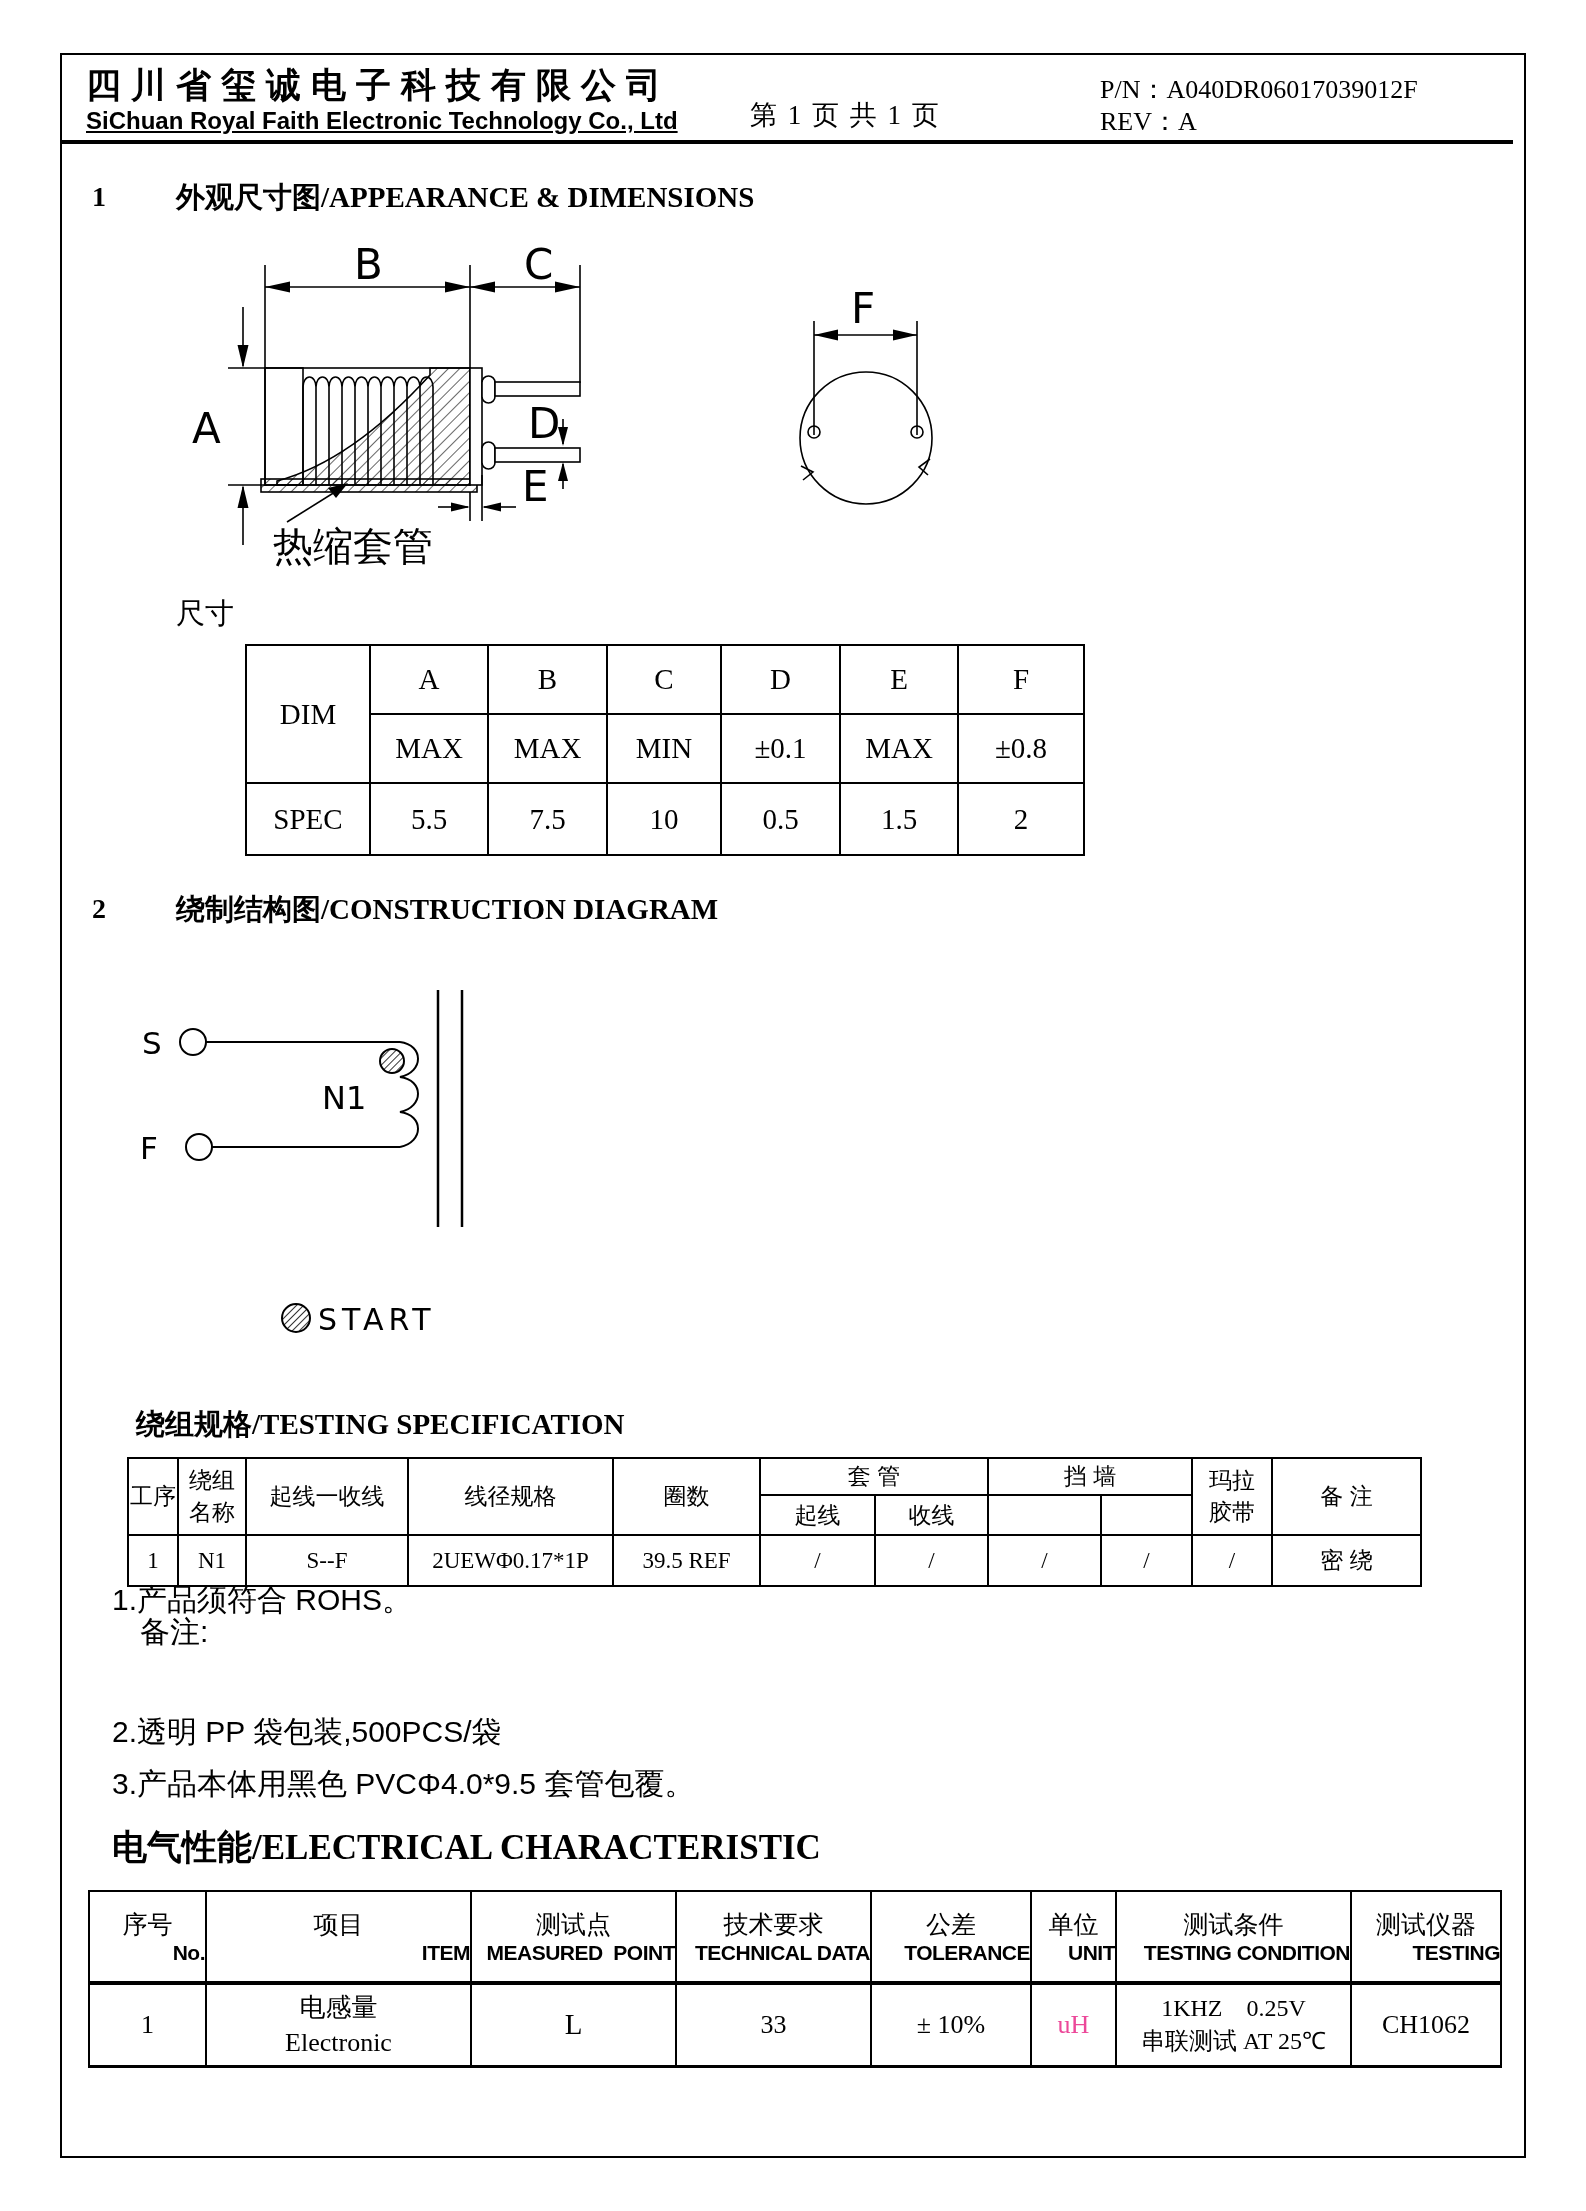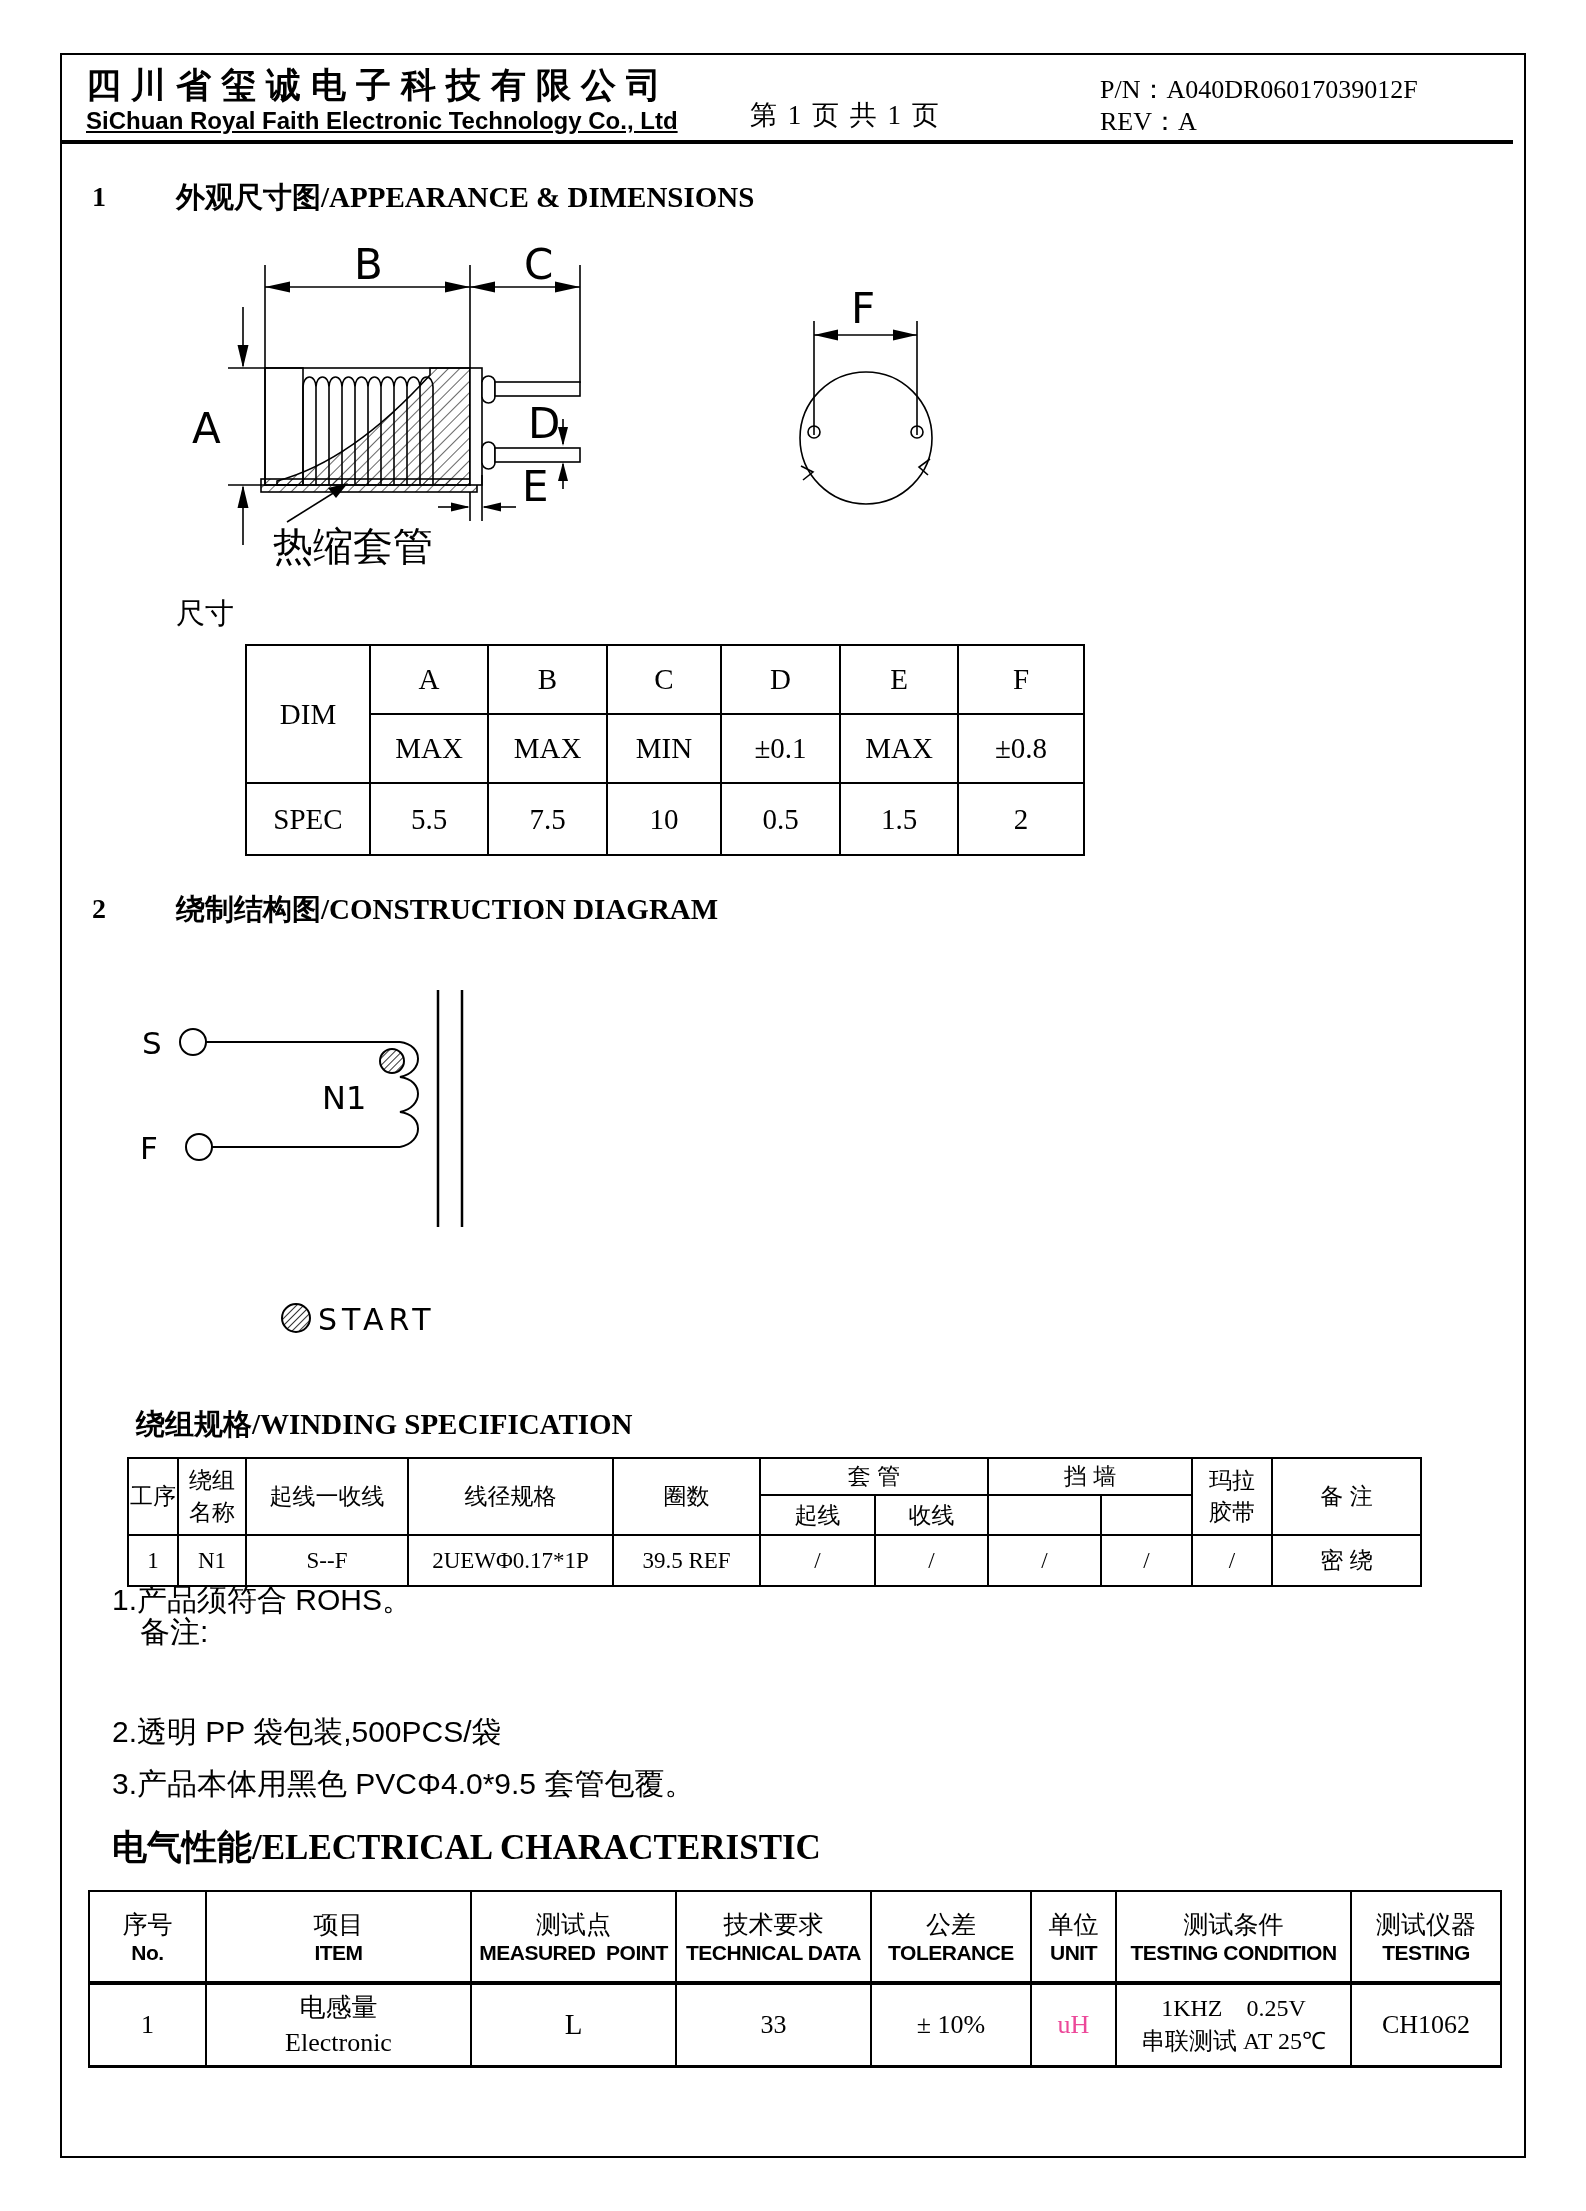--- a/index.html
+++ b/index.html
@@ -26,21 +26,21 @@
   .note-item  { font-family:"Liberation Sans", sans-serif; font-size:30px; white-space:nowrap; }
   table { border-collapse:collapse; table-layout:fixed; }
   td { border:2px solid #000; text-align:center; vertical-align:middle;
        padding:0; overflow:hidden; }
   .dim-table td { font-size:29px; }
   .wind-table td { font-size:23px; }
   .elec-table td { font-size:26px; }
   .cjk { font-family:"Liberation Sans", sans-serif; }
   .serif { font-family:"Liberation Serif", serif; }
   .hdr-en { display:block; font-family:"Liberation Sans", sans-serif;
-            font-weight:bold; font-size:21px; letter-spacing:-0.5px; }
+            font-weight:bold; font-size:21px; letter-spacing:-0.5px;text-align:right; }
   .hdr-cn { display:block; font-family:"Liberation Sans", sans-serif; font-size:25px; }
   .two-line span { display:block; line-height:1.35; }
   .red { color:#ec4899; }
   .pre { white-space:pre; }
   .elec-table .hdr-row td { border-bottom:4px solid #000; }
   svg text { font-family:"DejaVu Sans", sans-serif; fill:#000; }
   svg .dimlab { font-size:42px; }
   svg .term-lab { font-size:31px; }
 </style>
 </head>
@@ -212,21 +212,21 @@
       <circle cx="292" cy="76" r="12" fill="url(#hatch2)"></circle>
       <circle cx="196" cy="333" r="14" fill="url(#hatch2)"></circle>
     </g>
     <text x="42" y="69" class="term-lab">S</text>
     <text x="40" y="174" class="term-lab">F</text>
     <text x="222" y="124" style="font-size:32px;">N1</text>
     <text x="218" y="345" style="font-size:30px; letter-spacing:5px;">START</text>
   </svg>
 
   <div class="abs sec-head" style="left:136px; top:1405px;">
-    <span class="cn">绕组规格</span><span class="en">/WINDING SPECIFICATION</span>
+    <span class="cn">绕组规格</span><span class="en">/TESTING SPECIFICATION</span>
   </div>
 
   <table class="abs wind-table" style="left:127px; top:1457px; width:1293px;">
     <colgroup>
       <col style="width:50px">
         <col style="width:68px">
         <col style="width:162px">
         <col style="width:205px">
       <col style="width:147px">
         <col style="width:115px">

